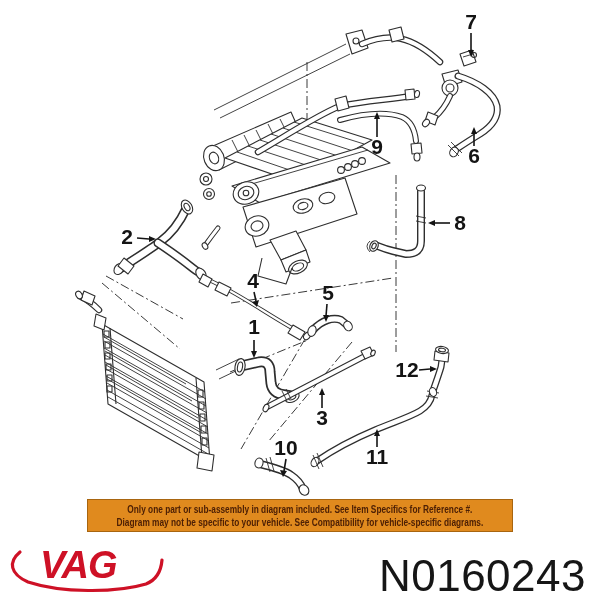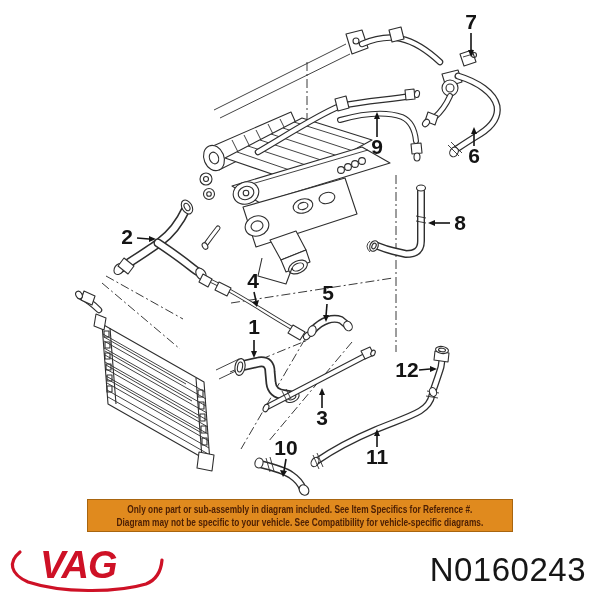--- a/index.html
+++ b/index.html
@@ -20,21 +20,21 @@
   
   .banner{position:absolute;left:87px;top:499px;width:426px;height:33px;background:#e08a1e;
           border:1px solid #a8650f;box-sizing:border-box;display:flex;flex-direction:column;
           justify-content:center;align-items:center;}
   .banner .line{font-weight:bold;font-size:10px;line-height:13px;color:#4d2005;
                 white-space:nowrap;transform:scaleX(.83);transform-origin:50% 50%;}
   
   .logo-svg{position:absolute;left:6px;top:540px;}
   .logo-text{font-family:"Liberation Sans",sans-serif;font-weight:bold;font-style:italic;
              font-size:38px;letter-spacing:-1px;}
-  .part-number{position:absolute;right:14px;top:551px;font-size:33px;color:#161616;letter-spacing:.5px;}
+  .part-number{position:absolute;right:14px;top:551px;font-size:44px;color:#161616;letter-spacing:.5px;}
 </style>
 </head>
 <body>
 
 <div class="stage">
 
   <svg class="diagram-svg" width="600" height="496" viewBox="0 0 600 496">
 
     <g>
       <path class="ph" d="M106,276 L183,319"></path>

